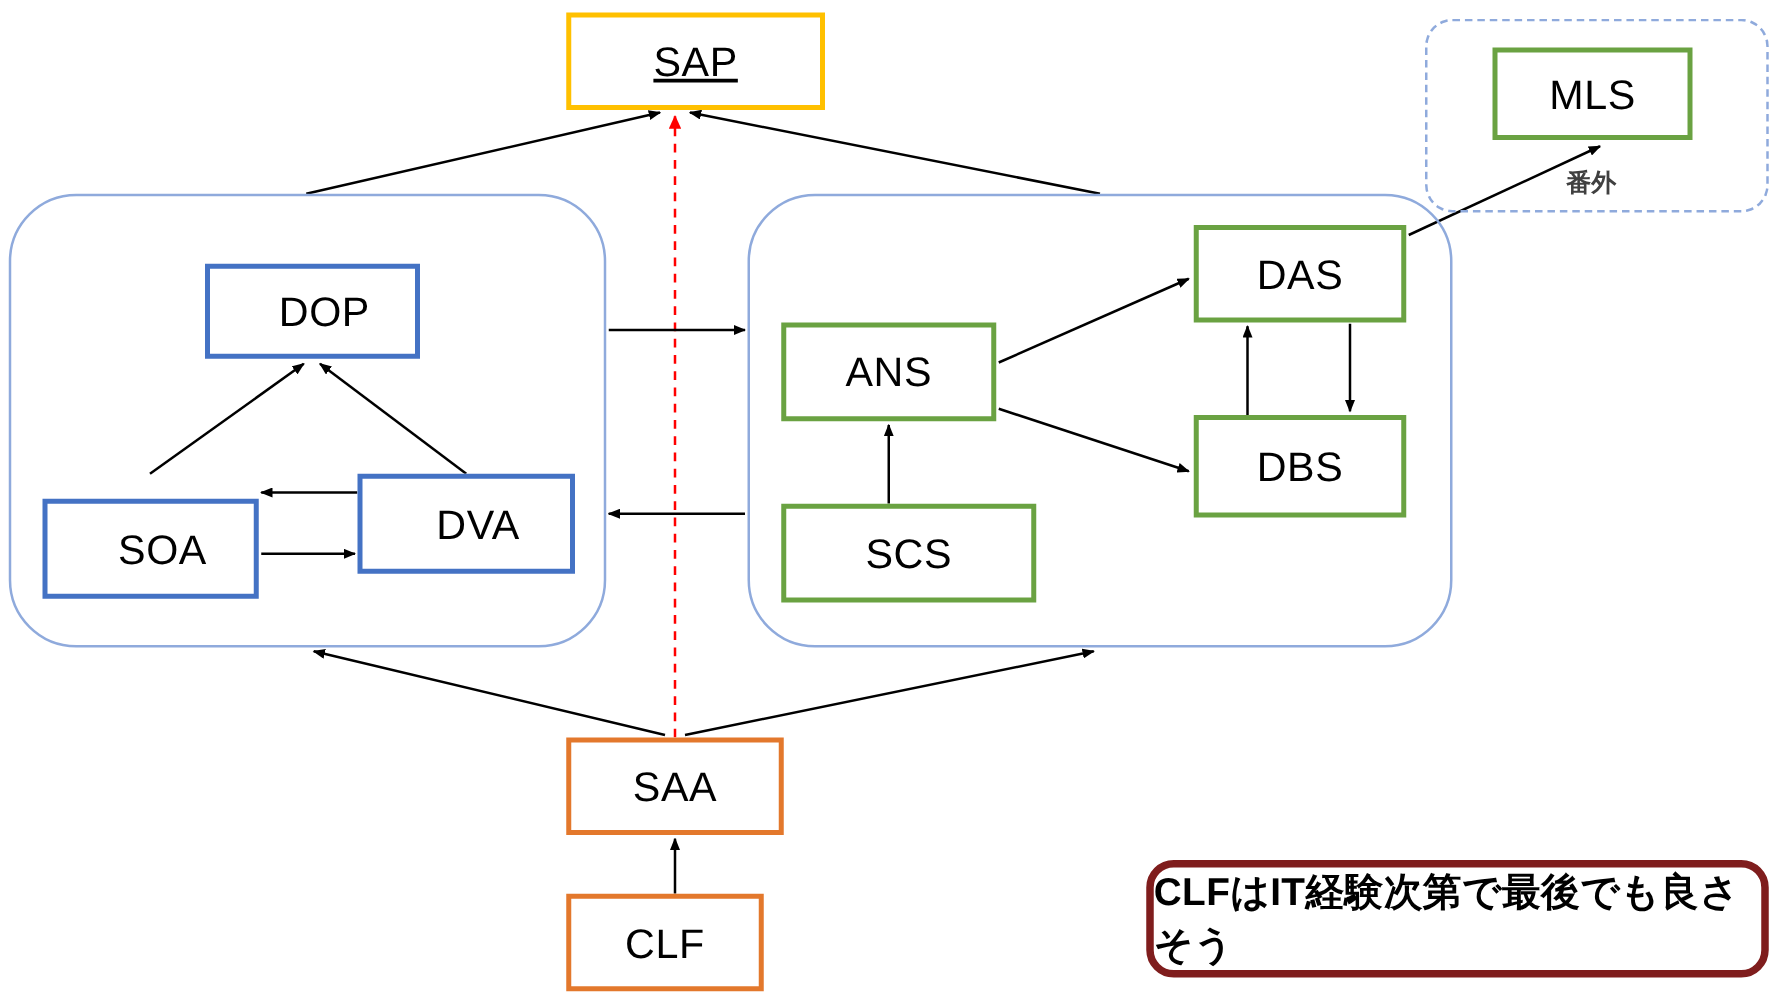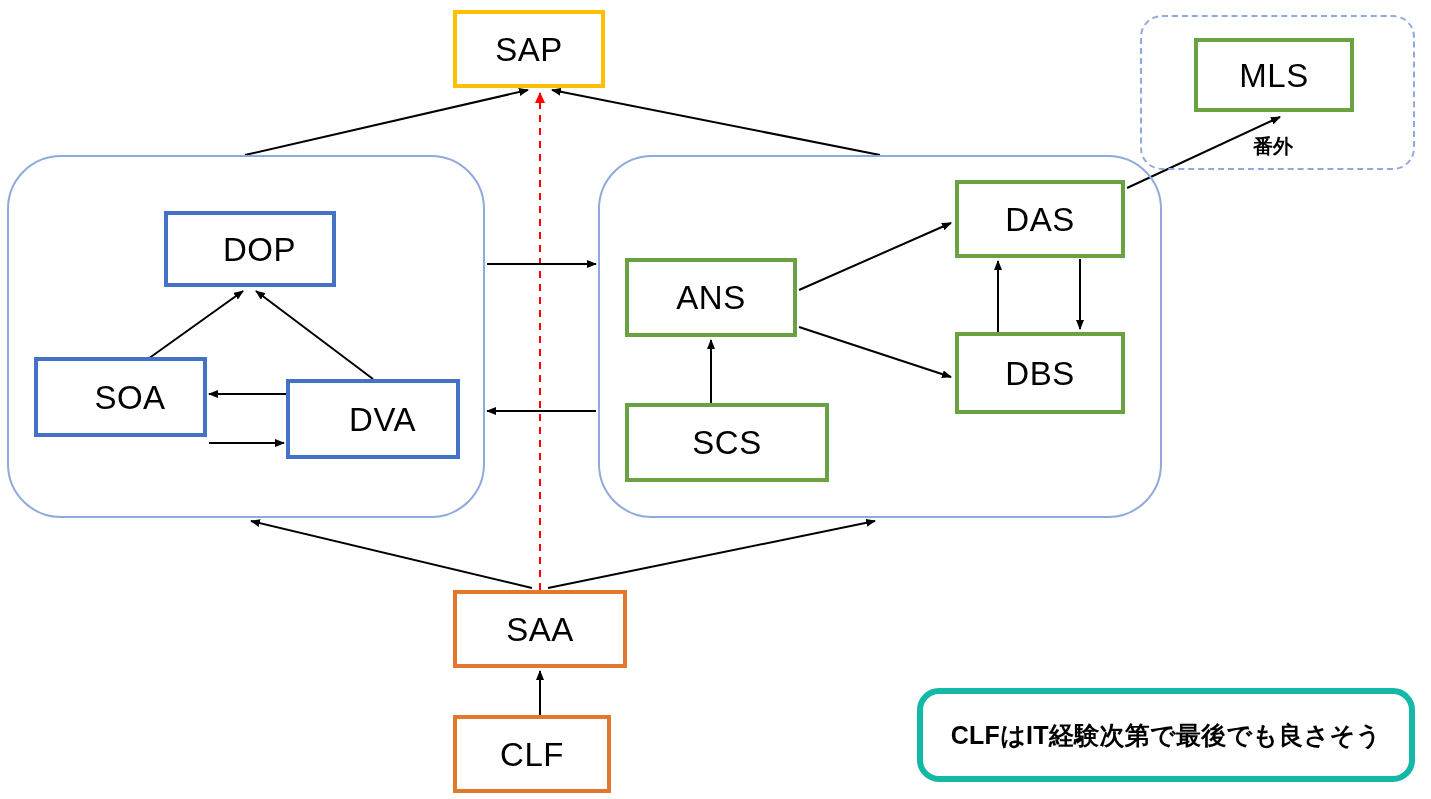--- a/index.html
+++ b/index.html
@@ -53,33 +53,33 @@
     position: absolute;
     box-sizing: border-box;
     border: 2px dashed #8FAADC;
     border-radius: 22px;
     background: transparent;
   }
   .edge-label {
     position: absolute;
     font-size: 20px;
     font-weight: bold;
-    color: #000000;
+    color: #404040;
     white-space: nowrap;
   }
   .callout {
     position: absolute;
     box-sizing: border-box;
-    border: 6px solid #14b8a6;
+    border: 6px solid #7f1d1d;
     border-radius: 22px;
     background: #ffffff;
     display: flex;
     align-items: center;
     justify-content: center;
-    font-size: 25px;
+    font-size: 31px;
     font-weight: bold;
     color: #000000;
     letter-spacing: 0.3px;
   }
 </style>
 </head>
 <body>
 
 <div id="canvas">
 
@@ -163,33 +163,33 @@
 
     <g>
       <line x1="540" y1="715" x2="540" y2="671" stroke="#000000" stroke-width="2" marker-end="url(#arrow)"></line>
     </g>
   </svg>
 
   <div class="group" style="left:7px; top:155px; width:478px; height:363px;"></div>
   <div class="group" style="left:598px; top:155px; width:564px; height:363px;"></div>
   <div class="group-dashed" style="left:1140px; top:15px; width:275px; height:155px;"></div>
 
-  <div class="node gold" style="left:453px; top:10px; width:152px; height:78px;">
+  <div class="node gold" style="left:453px; top:10px; width:207px; height:78px;text-decoration:underline;">
     <span>SAP</span>
   </div>
 
   <div class="node green" style="left:1194px; top:38px; width:160px; height:74px;">
     <span>MLS</span>
   </div>
 
   <div class="node blue" style="left:164px; top:211px; width:172px; height:76px;">
     <span>DOP</span>
   </div>
 
-  <div class="node blue" style="left:34px; top:357px; width:173px; height:80px;">
+  <div class="node blue" style="left:34px; top:399px; width:173px; height:80px;">
     <span>SOA</span>
   </div>
 
   <div class="node blue" style="left:286px; top:379px; width:174px; height:80px;">
     <span>DVA</span>
   </div>
 
   <div class="node green" style="left:625px; top:258px; width:172px; height:79px;">
     <span>ANS</span>
   </div>

